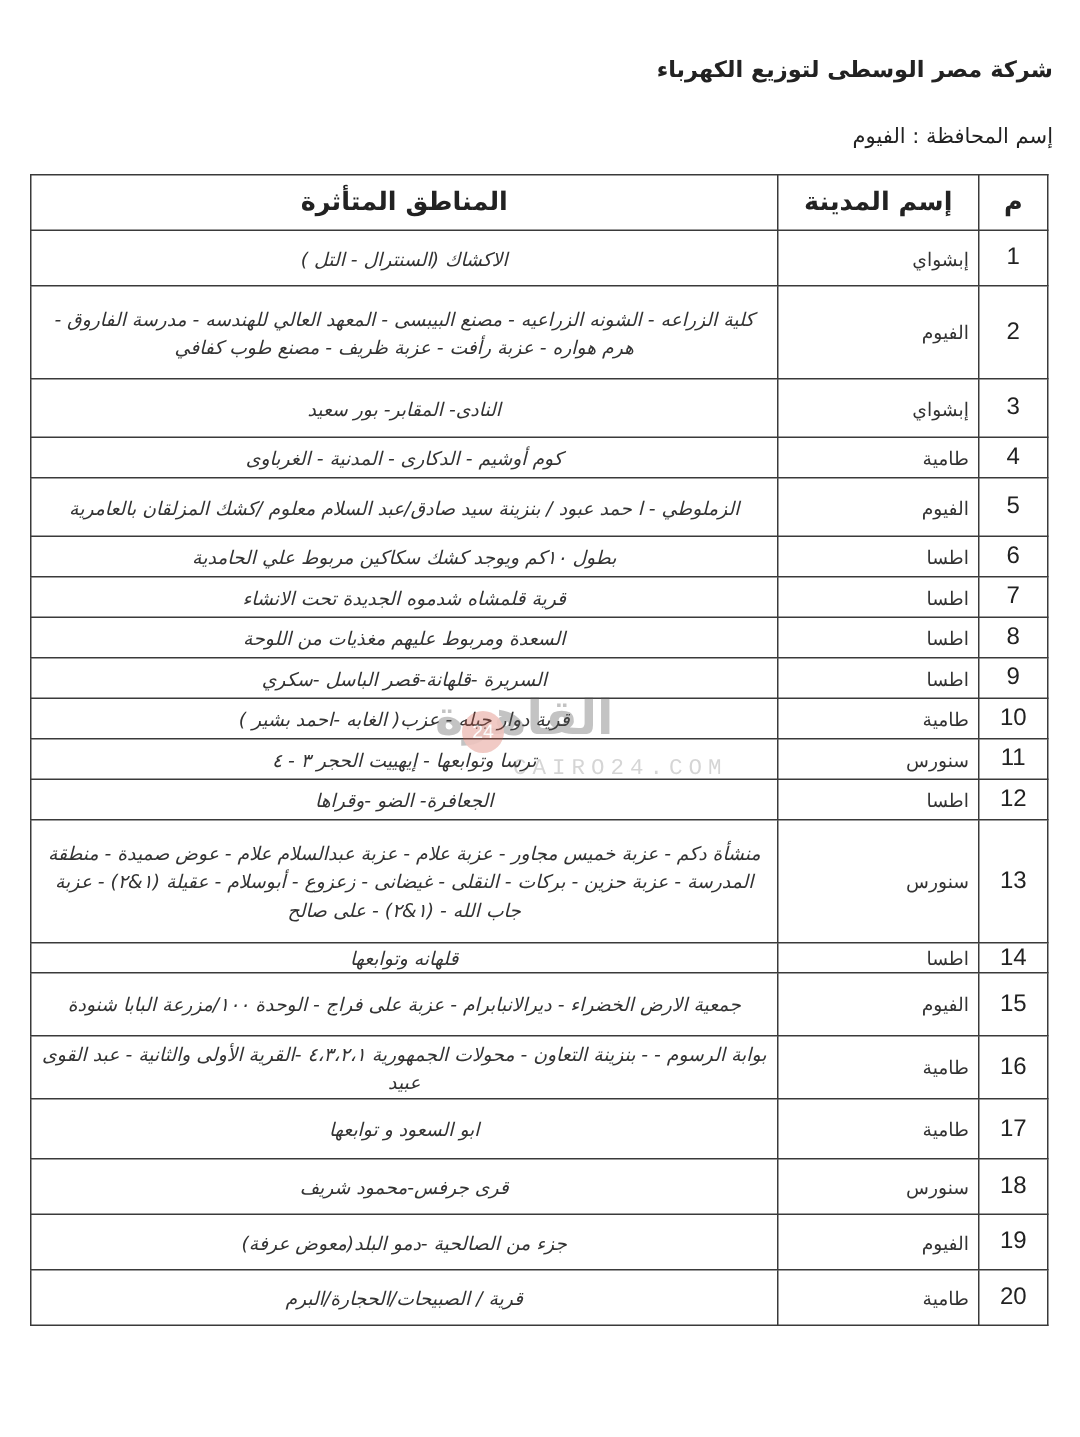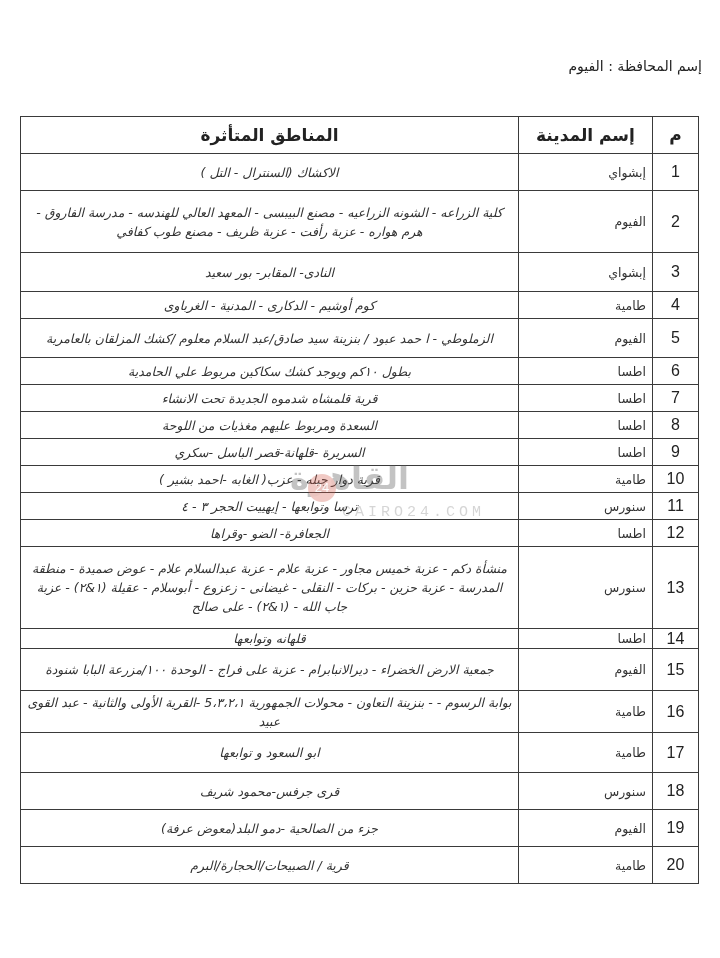--- a/index.html
+++ b/index.html
@@ -119,20 +119,21 @@
       letter-spacing: 4px;
       color: #888;
       font-family: Liberation Mono, monospace;
       text-align: right;
     }
   </style>
 </head>
 <body>
 
 <div class="header">
+  <div class="header-line">شركة مصر الوسطى لتوزيع الكهرباء</div>
   <div class="header-line gov">إسم المحافظة : الفيوم</div>
 </div>
 
 <table class="doc">
   <colgroup>
     <col class="c-num">
     <col class="c-city">
     <col class="c-areas">
   </colgroup>
   <thead>
@@ -214,21 +215,21 @@
         <td class="areas">قلهانه وتوابعها</td>
       </tr>
       <tr style="height: 42px;">
         <td class="num">15</td>
         <td class="city">الفيوم</td>
         <td class="areas">جمعية الارض الخضراء - ديرالانبابرام - عزبة على فراج - الوحدة ١٠٠/مزرعة البابا شنودة</td>
       </tr>
       <tr style="height: 42px;">
         <td class="num">16</td>
         <td class="city">طامية</td>
-        <td class="areas">بوابة الرسوم - - بنزينة التعاون - محولات الجمهورية 5،٣،٢،١ -القرية الأولى والثانية - عبد القوى عبيد</td>
+        <td class="areas">بوابة الرسوم - - بنزينة التعاون - محولات الجمهورية ٤،٣،٢،١ -القرية الأولى والثانية - عبد القوى عبيد</td>
       </tr>
       <tr style="height: 40px;">
         <td class="num">17</td>
         <td class="city">طامية</td>
         <td class="areas">ابو السعود و توابعها</td>
       </tr>
       <tr style="height: 37px;">
         <td class="num">18</td>
         <td class="city">سنورس</td>
         <td class="areas">قرى جرفس-محمود شريف</td>

